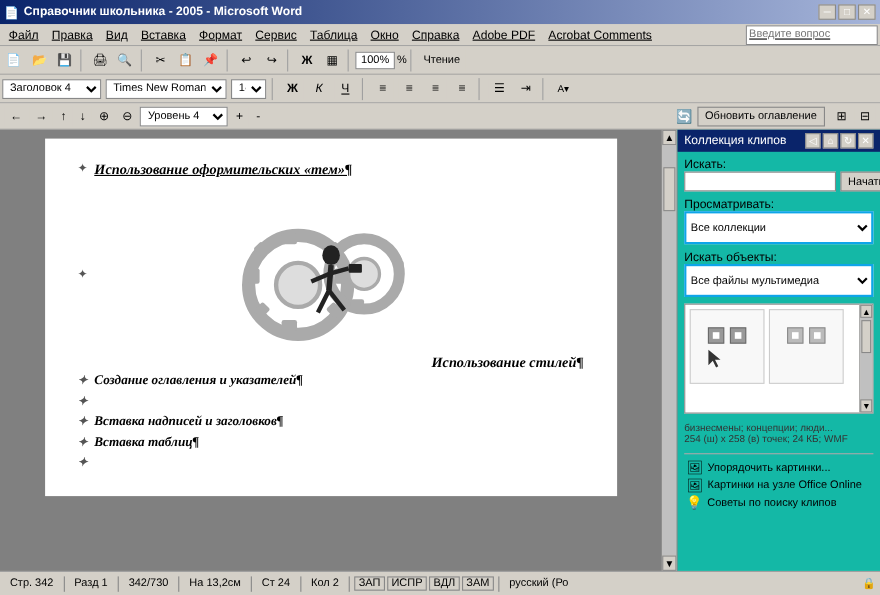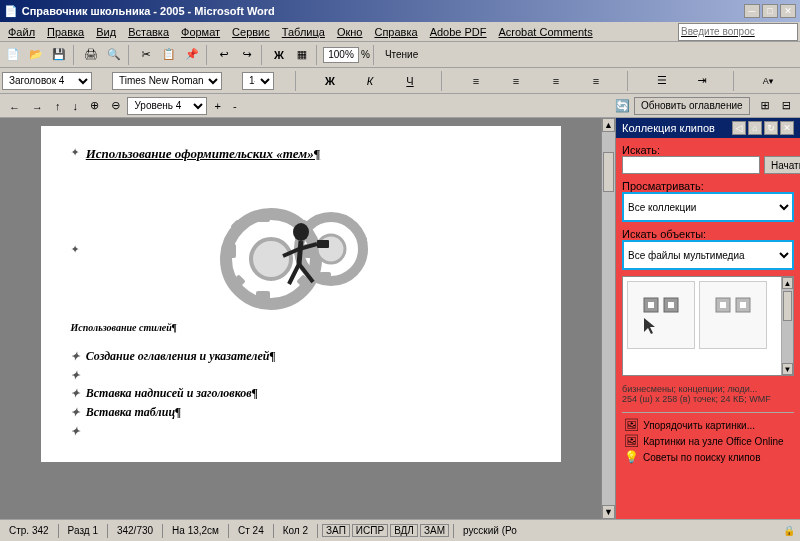--- a/index.html
+++ b/index.html
@@ -36,21 +36,21 @@
     }
     .tb-btn {
       width: 22px; height: 20px; background: #d4d0c8; border: 1px solid transparent;
       display: flex; align-items: center; justify-content: center; font-size: 11px; cursor: pointer;
     }
     .tb-sep { width: 4px; height: 20px; border-left: 1px solid #a0a0a0; margin: 0 2px; }
 
     
     .fmt-toolbar {
       background: #d4d0c8; height: 26px; display: flex; align-items: center;
-      padding: 0 2px; border-bottom: 1px solid #a0a0a0; gap: 20px;
+      padding: 0 2px; border-bottom: 1px solid #a0a0a0; gap: 4px;
     }
     .fmt-select {
       height: 18px; font-size: 10px; background: white; border: 1px solid #888; padding: 0 2px;
     }
     .fmt-btn {
       width: 20px; height: 18px; background: #d4d0c8; border: 1px solid transparent;
       display: flex; align-items: center; justify-content: center; font-size: 11px; cursor: pointer;
     }
     .fmt-sep { width: 4px; height: 20px; border-left: 1px solid #a0a0a0; margin: 0 1px; }
 
@@ -86,34 +86,34 @@
     .doc-heading {
       font-style: italic; font-weight: bold; text-decoration: underline;
       font-size: 13px; margin-bottom: 12px; font-family: 'Times New Roman', serif;
     }
     .doc-list-item {
       display: flex; align-items: flex-start; gap: 4px;
       font-style: italic; font-weight: bold; font-size: 12px;
       margin-bottom: 4px; font-family: 'Times New Roman', serif;
     }
     .doc-cross { font-size: 12px; margin-right: 2px; color: #333; flex-shrink: 0; margin-top: 1px; }
-    .doc-use { text-align: left; font-style: italic; font-weight: bold; font-size: 10px; font-family: 'Times New Roman', serif; margin-bottom: 16px; }
+    .doc-use { text-align: right; font-style: italic; font-weight: bold; font-size: 13px; font-family: 'Times New Roman', serif; margin-bottom: 0; }
 
     
     .doc-scrollbar {
       width: 14px; background: #d4d0c8; display: flex; flex-direction: column;
       border-left: 1px solid #888;
     }
     .scroll-btn { height: 14px; background: #d4d0c8; border: 1px solid #888; display: flex; align-items: center; justify-content: center; font-size: 9px; }
     .scroll-track { flex: 1; background: #c0c0c0; }
     .scroll-thumb { height: 40px; background: #d4d0c8; border: 1px solid #888; margin: 20px 1px; }
 
     
     .clip-panel {
-      width: 185px; background: #ef4444; border-left: 1px solid #888;
+      width: 185px; background: #14b8a6; border-left: 1px solid #888;
       display: flex; flex-direction: column; justify-content: flex-end;
     }
     .clip-title-bar {
       background: #0a246a; color: white; height: 20px;
       display: flex; align-items: center; justify-content: space-between;
       padding: 0 6px; font-size: 11px;
     }
     .clip-title-icons { display: flex; gap: 2px; }
     .clip-title-icon { width: 14px; height: 14px; background: #d4d0c8; border: 1px solid #888; display: flex; align-items: center; justify-content: center; font-size: 9px; }
     .clip-body { padding: 6px; flex: 1; display: flex; flex-direction: column; gap: 6px; }

